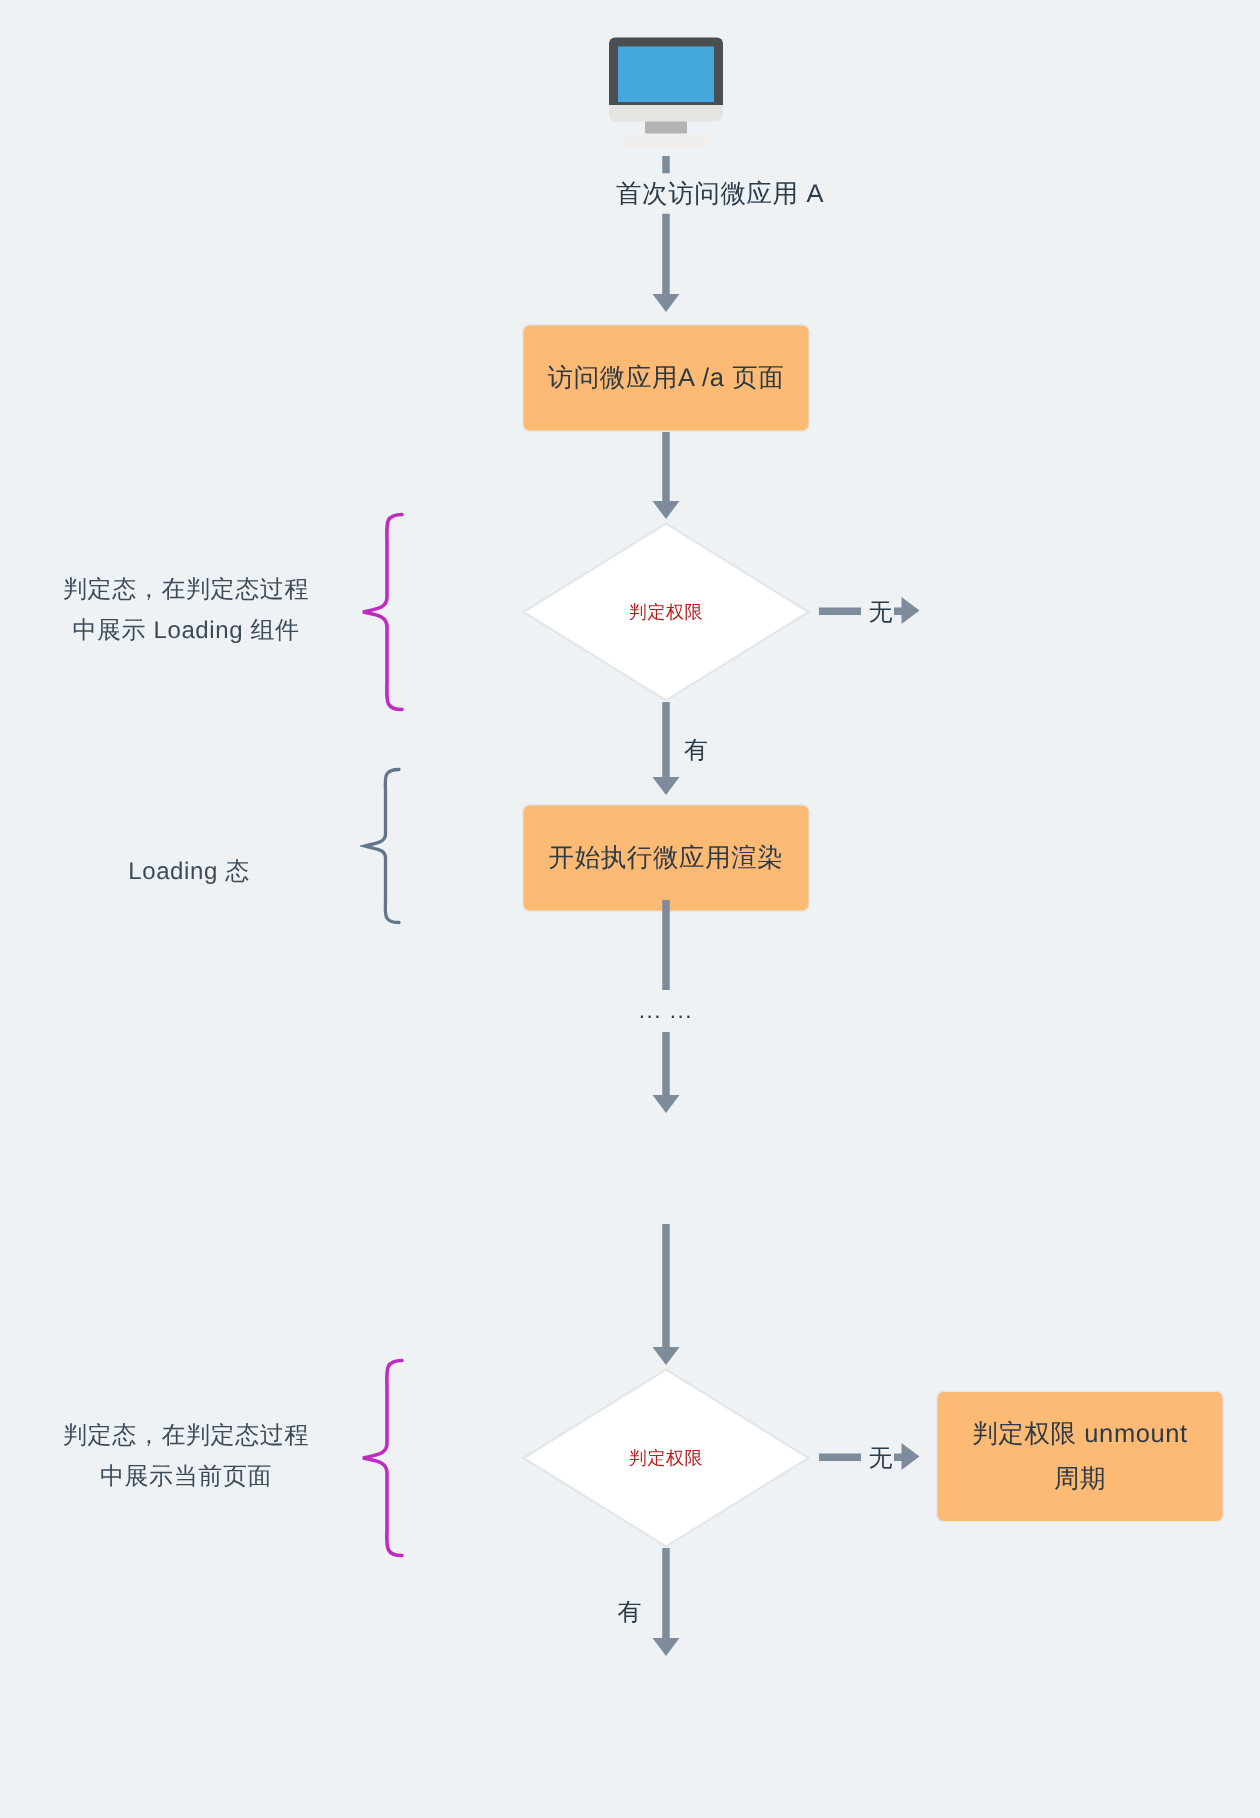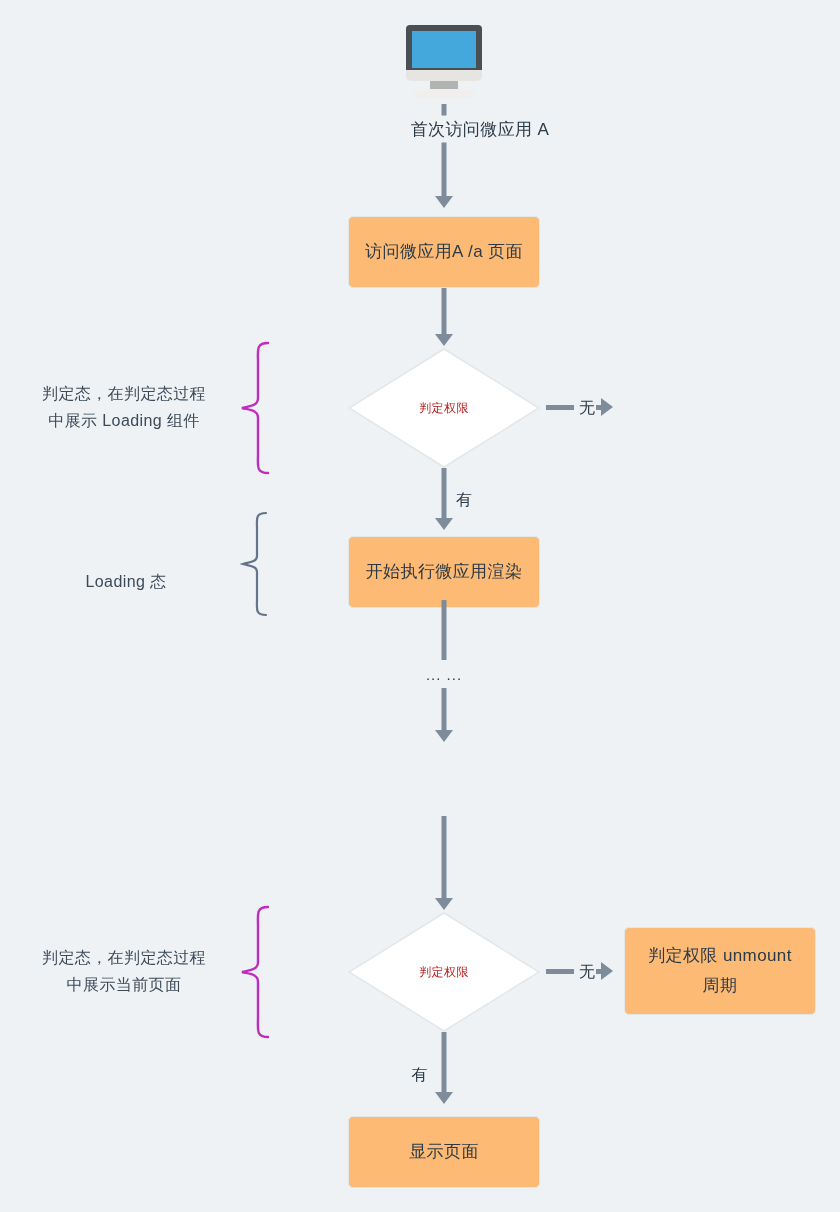--- a/index.html
+++ b/index.html
@@ -258,17 +258,14 @@
   <svg class="brace-svg" style="left:238px; top:904px;" width="34" height="136" viewBox="0 0 34 136">
     <path d="M30 3 C18 3, 20 10, 20 22 L20 58 C20 66, 12 66, 4 68 C12 70, 20 70, 20 78 L20 114 C20 126, 18 133, 30 133" fill="none" stroke="#bf2cbf" stroke-width="2.4" stroke-linecap="round"></path>
   </svg>
   <div class="annot-text" style="left:18px; top:944px; width:212px;">判定态，在判定态过程
 中展示当前页面</div>
 
   <div class="vline" style="left:444px; top:1032px; height:62px;"></div>
   <div class="arrow-down" style="left:444px; top:1092px;"></div>
   <div class="edge-label" style="left:432px; top:1064px; transform:translateX(-100%);">有</div>
 
-  <div class="node-box" style="left:348px; top:1116px; width:192px; height:72px;">
-    <span>显示页面</span>
-  </div>
 
 </div>
 
 </body></html>

